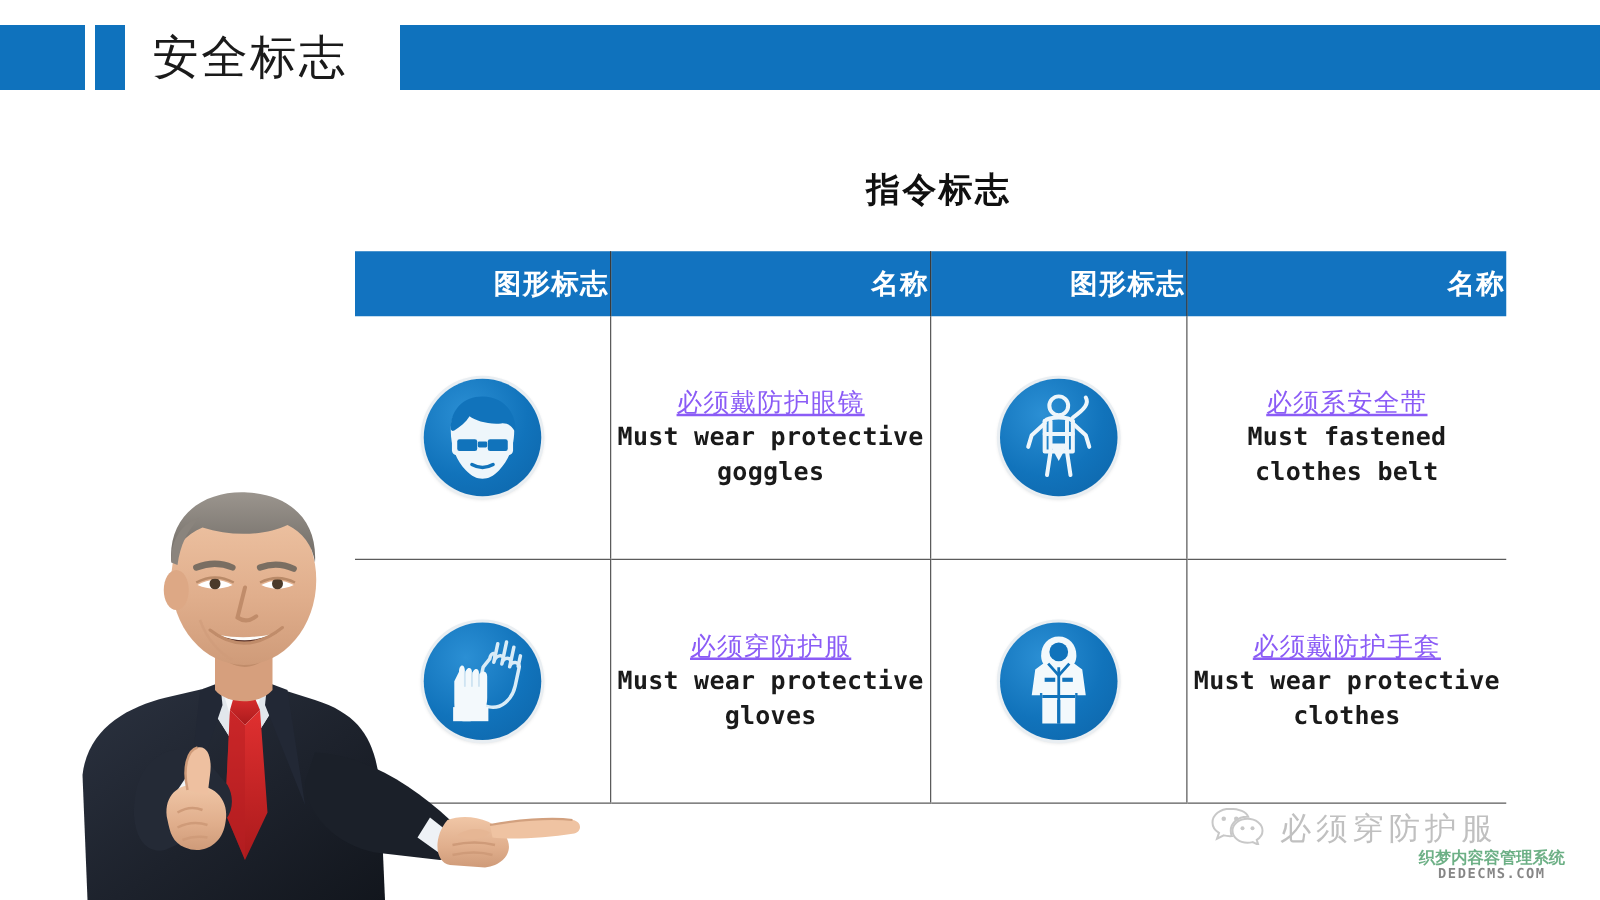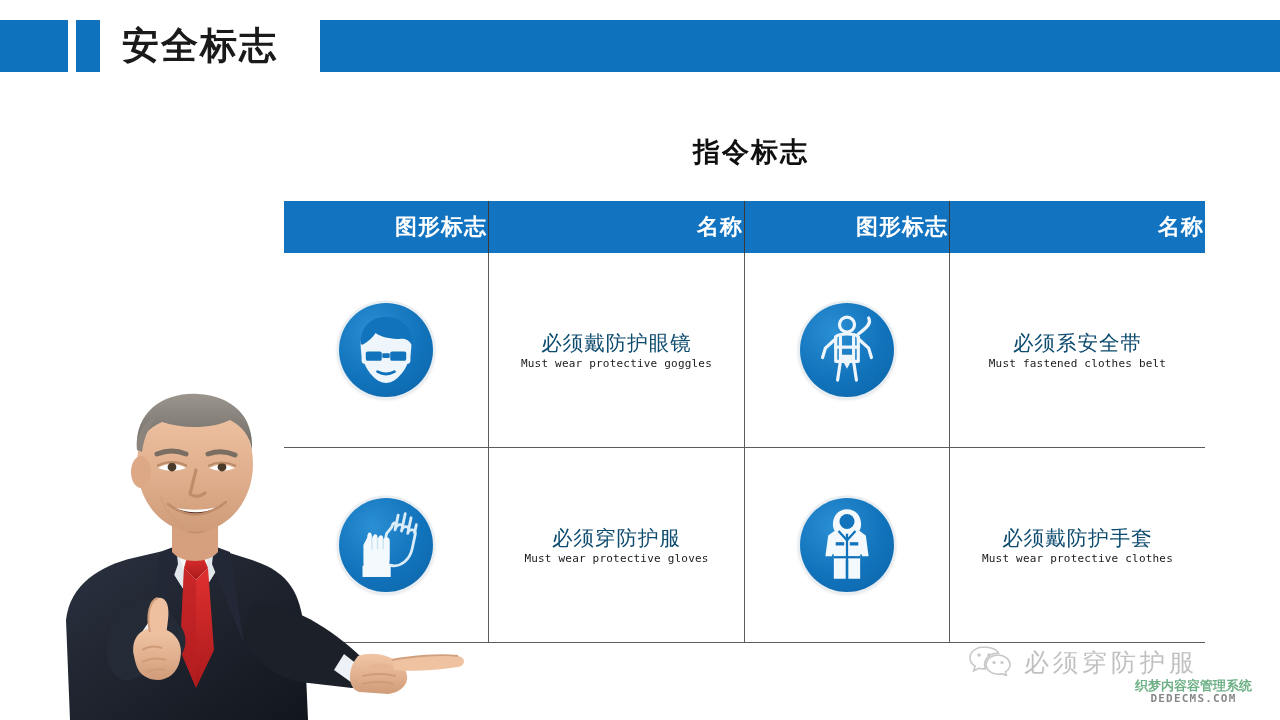--- a/index.html
+++ b/index.html
@@ -55,21 +55,21 @@
     width: 960px;
     height: 52px;
     background: #0f72bd;
   }
   .hdr-title {
     position: absolute;
     left: 122px;
     top: 50%;
     transform: translateY(-50%);
     font-size: 37px;
-    font-weight: bold;
+    font-weight: normal;
     color: #1a1a1a;
     letter-spacing: 2px;
     white-space: nowrap;
     z-index: 3;
   }
 
   
   .section-title {
     position: absolute;
     left: 16px;
@@ -117,31 +117,33 @@
     background: transparent;
   }
   .sign-table td.col-icon-1 { border-left: none; }
   .sign-table td.col-name-2 { border-right: none; }
 
   .col-icon { width: 202px; }
   .col-name { width: 253px; }
 
   .name-cn {
     font-size: 20.5px;
-    color: #0c4a6e;
+    color: #8b5cf6;
     line-height: 1.35;
     letter-spacing: 1px;
+    text-decoration: underline;
   }
   .name-en {
     font-family: "DejaVu Sans Mono", "Liberation Mono", monospace;
-    font-size: 11px;
+    font-size: 20px;
     color: #1a1a1a;
     line-height: 1.38;
     letter-spacing: 0.2px;
     padding: 0 4px;
+    font-weight: bold;
   }
 
   
   .sign {
     width: 94px;
     height: 94px;
     border-radius: 50%;
     background: radial-gradient(circle at 36% 30%, #2b8fd4 0%, #1173bb 55%, #0d64a8 100%);
     display: inline-block;
     position: relative;

